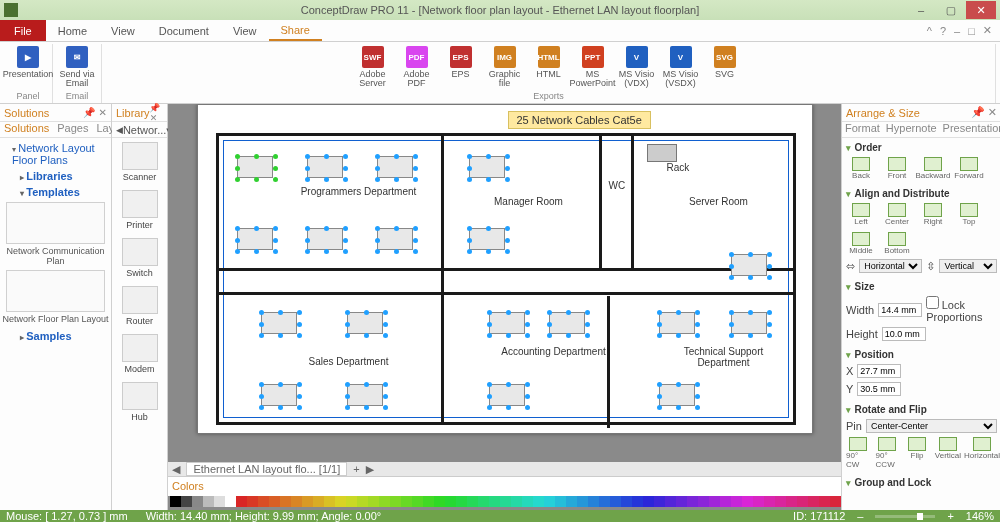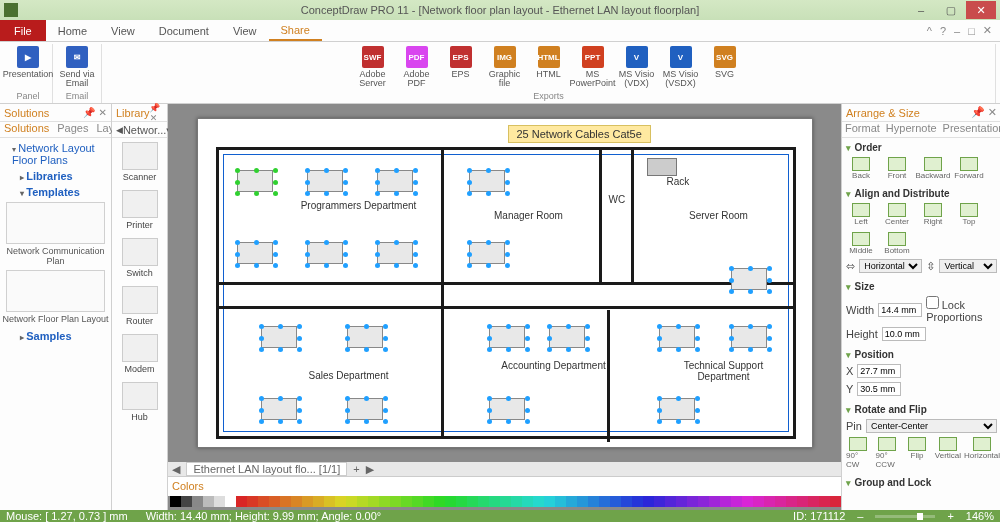--- a/index.html
+++ b/index.html
@@ -43,21 +43,21 @@
 
 .library-panel { width: 56px; background: #fdfdfd; border-right: 1px solid #d0d0d0; display: flex; flex-direction: column; }
 .lib-header { height: 18px; font-size: 11px; color: #d08020; padding: 0 4px; display: flex; align-items: center; border-bottom: 1px solid #e0e0e0; }
 .lib-crumb { height: 16px; font-size: 9px; color: #555; padding: 0 4px; display: flex; align-items: center; border-bottom: 1px solid #e0e0e0; }
 .lib-items { flex: 1; overflow-y: auto; }
 .lib-item { display: flex; flex-direction: column; align-items: center; padding: 4px 0; }
 .lib-item .lib-thumb { width: 36px; height: 28px; background: #f0f0f0; border: 1px solid #ccc; }
 .lib-item .lib-lbl { font-size: 9px; color: #444; margin-top: 2px; }
 
 .canvas-area { flex: 1; background: #8a8a8a; position: relative; display: flex; flex-direction: column; }
-.canvas-scroll { flex: 1; display: flex; align-items: center; justify-content: center; overflow: hidden; position: relative; }
+.canvas-scroll { flex: 1; display: flex; align-items: flex-start; justify-content: center; overflow: hidden; position: relative; }
 .page { width: 616px; height: 330px; background: #fff; border: 1px solid #777; box-shadow: 0 0 4px rgba(0,0,0,.4); position: relative; }
 .annotation { position: absolute; top: 6px; left: 310px; background: #ffe9a0; border: 1px solid #d8c060; padding: 2px 8px; font-size: 11px; color: #333; }
 .floor { position: absolute; top: 28px; left: 18px; width: 580px; height: 292px; border: 3px solid #1a1a1a; }
 .wall-v { position: absolute; top: 0; bottom: 0; width: 3px; background: #1a1a1a; }
 .wall-h { position: absolute; left: 0; right: 0; height: 3px; background: #1a1a1a; }
 .room-lbl { position: absolute; font-size: 10px; color: #333; text-align: center; }
 .cable { position: absolute; border: 1px solid #1060d0; }
 .device { position: absolute; width: 36px; height: 22px; background: #e8e8e8; border: 1px solid #888; }
 .handle { position: absolute; width: 5px; height: 5px; background: #20a0ff; border-radius: 50%; }
 .handle.g { background: #30d030; }

